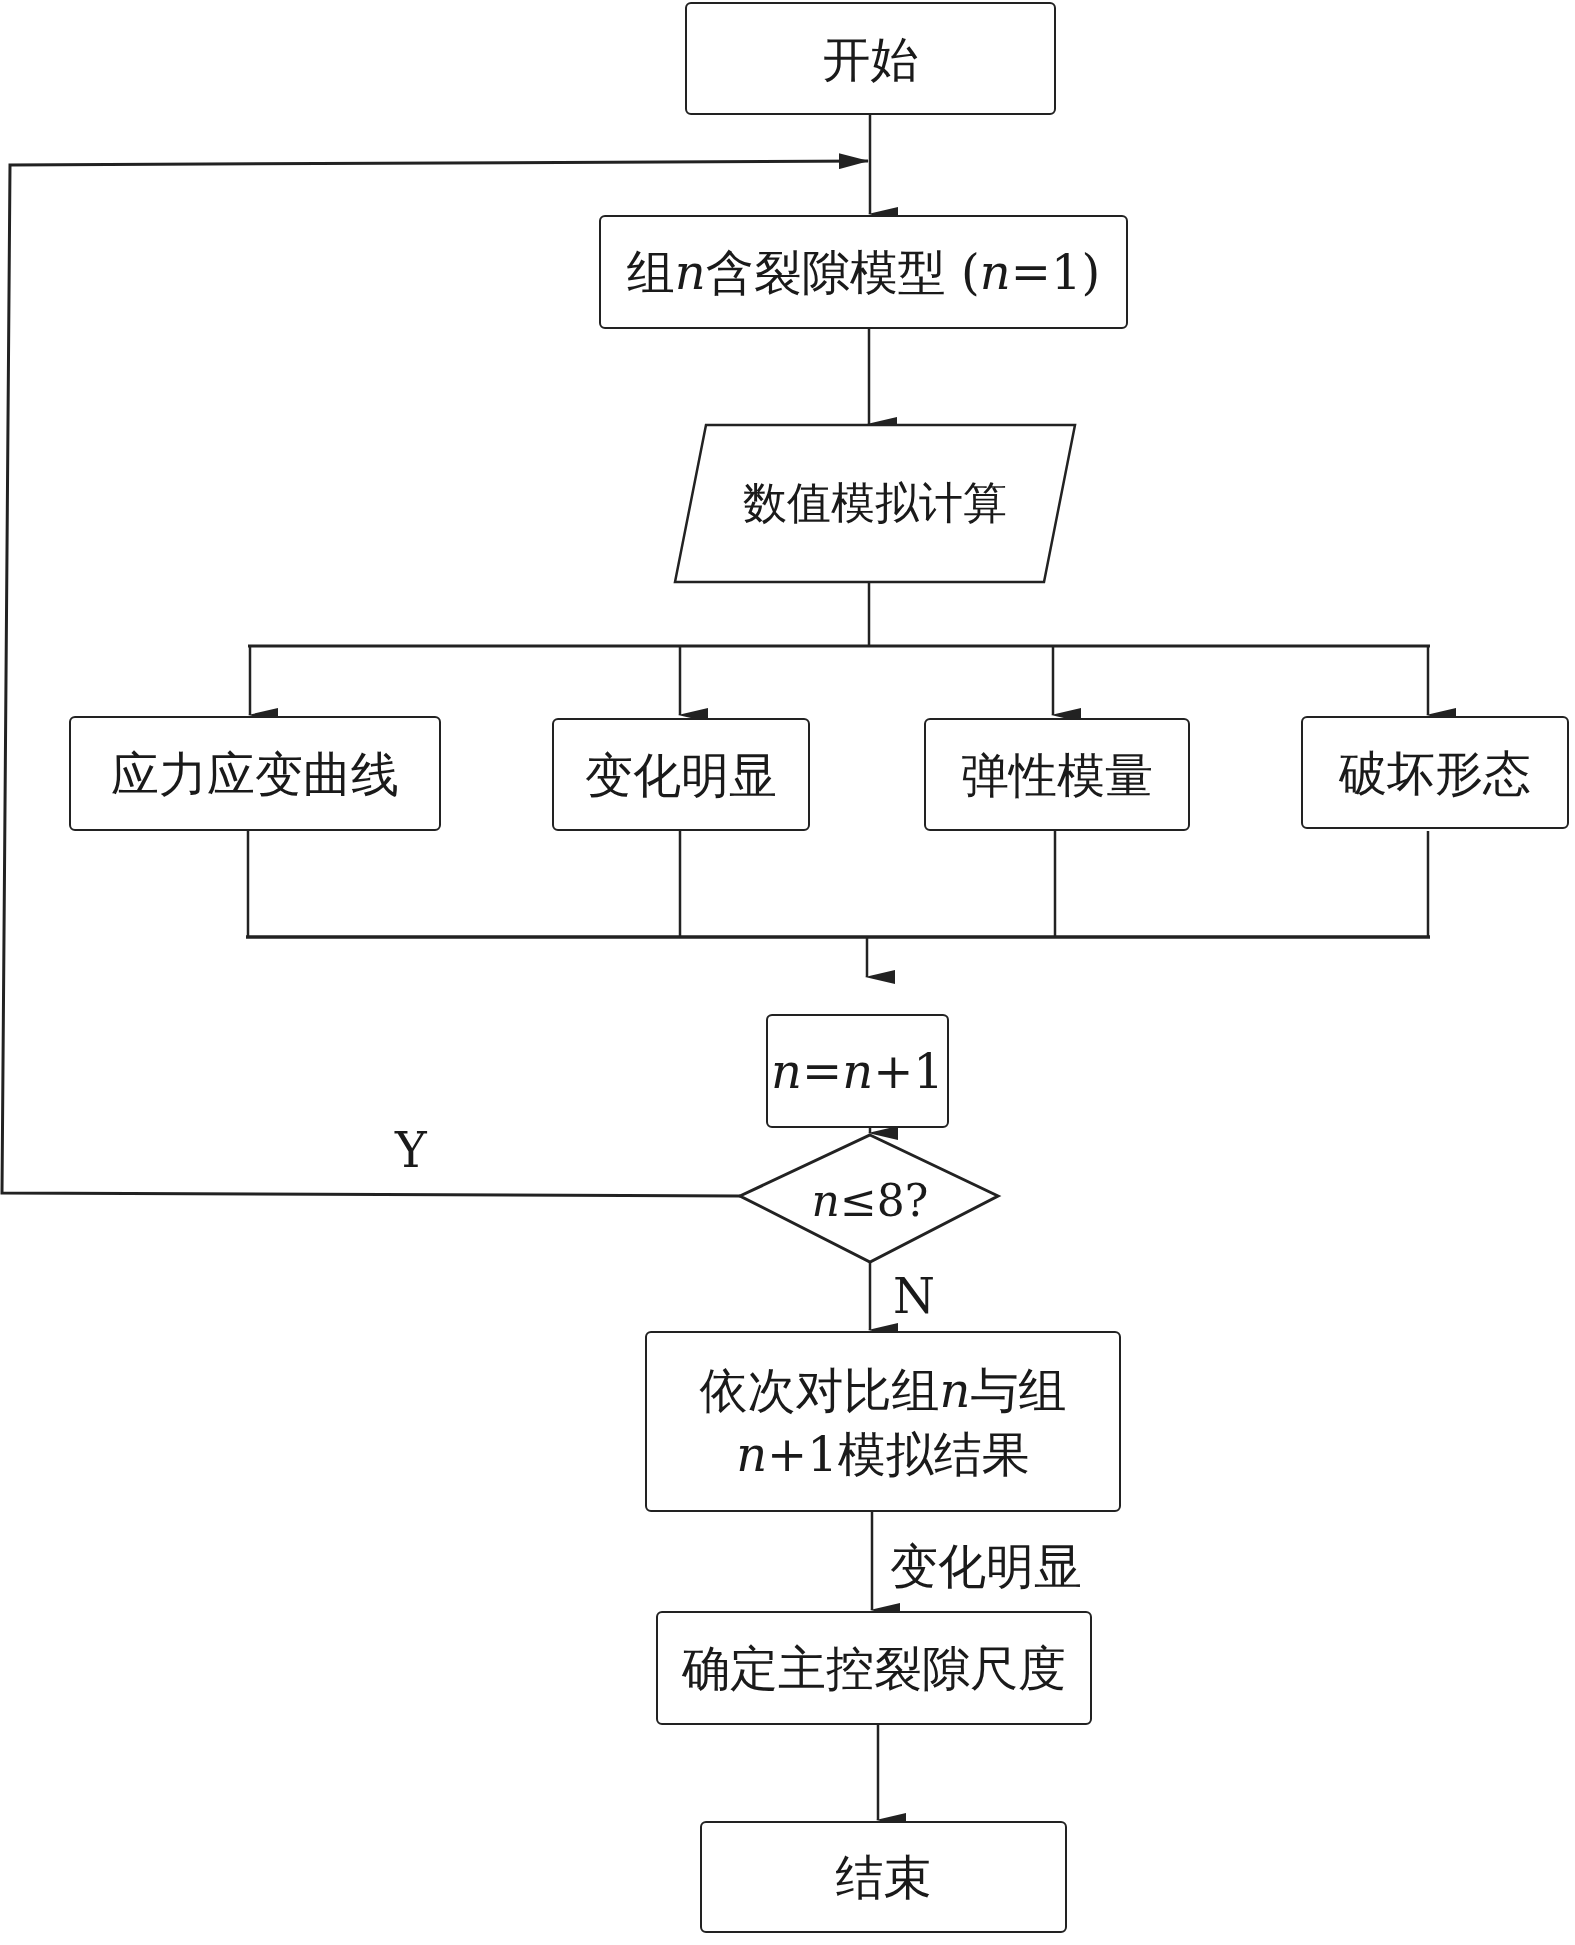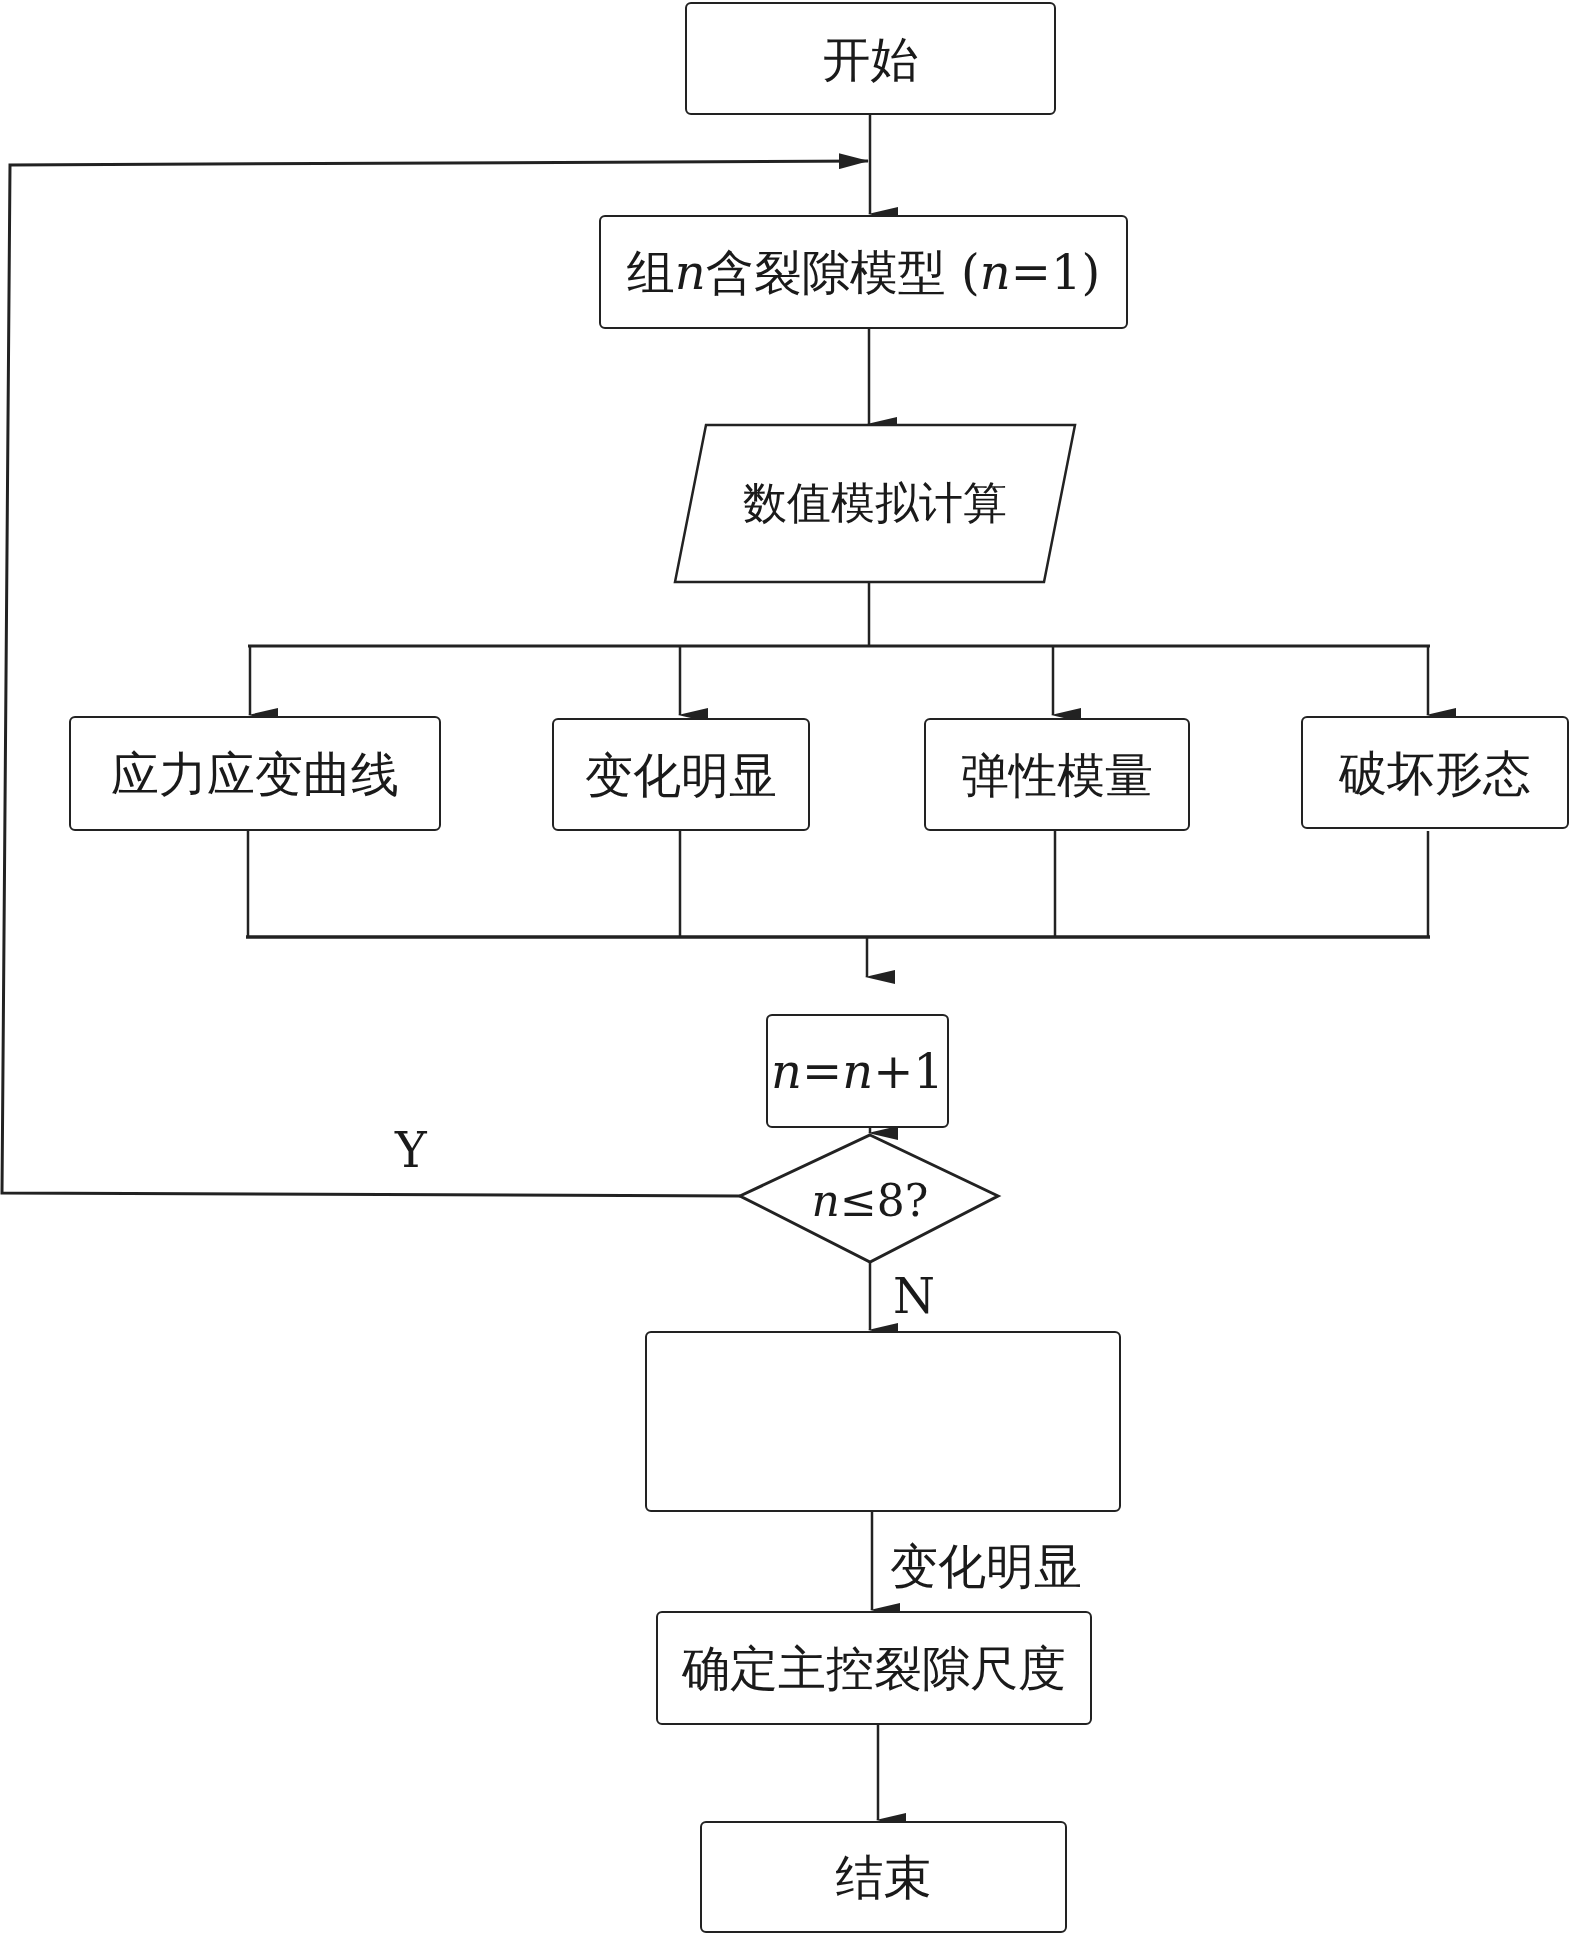--- a/index.html
+++ b/index.html
@@ -89,20 +89,22 @@
 </div>
 
 <div class="ptext" style="left:760px;top:1160px;width:220px;height:80px;">
   <span><i>n</i><span>≤8?</span></span>
 </div>
 
 <div class="lbl" style="left:395px;top:1122px;">Y</div>
 <div class="lbl" style="left:893px;top:1268px;">N</div>
 
 <div class="node" style="left:645px;top:1331px;width:476px;height:181px;flex-direction:column;">
+  <div><span>依次对比组</span><i>n</i><span>与组</span></div>
+  <div><i>n</i><span>+1模拟结果</span></div>
 </div>
 
 <div class="lbl" style="left:890px;top:1538px;">变化明显</div>
 
 <div class="node" style="left:656px;top:1611px;width:436px;height:114px;">
   <span>确定主控裂隙尺度</span>
 </div>
 
 <div class="node" style="left:700px;top:1821px;width:367px;height:112px;">
   <span>结束</span>

